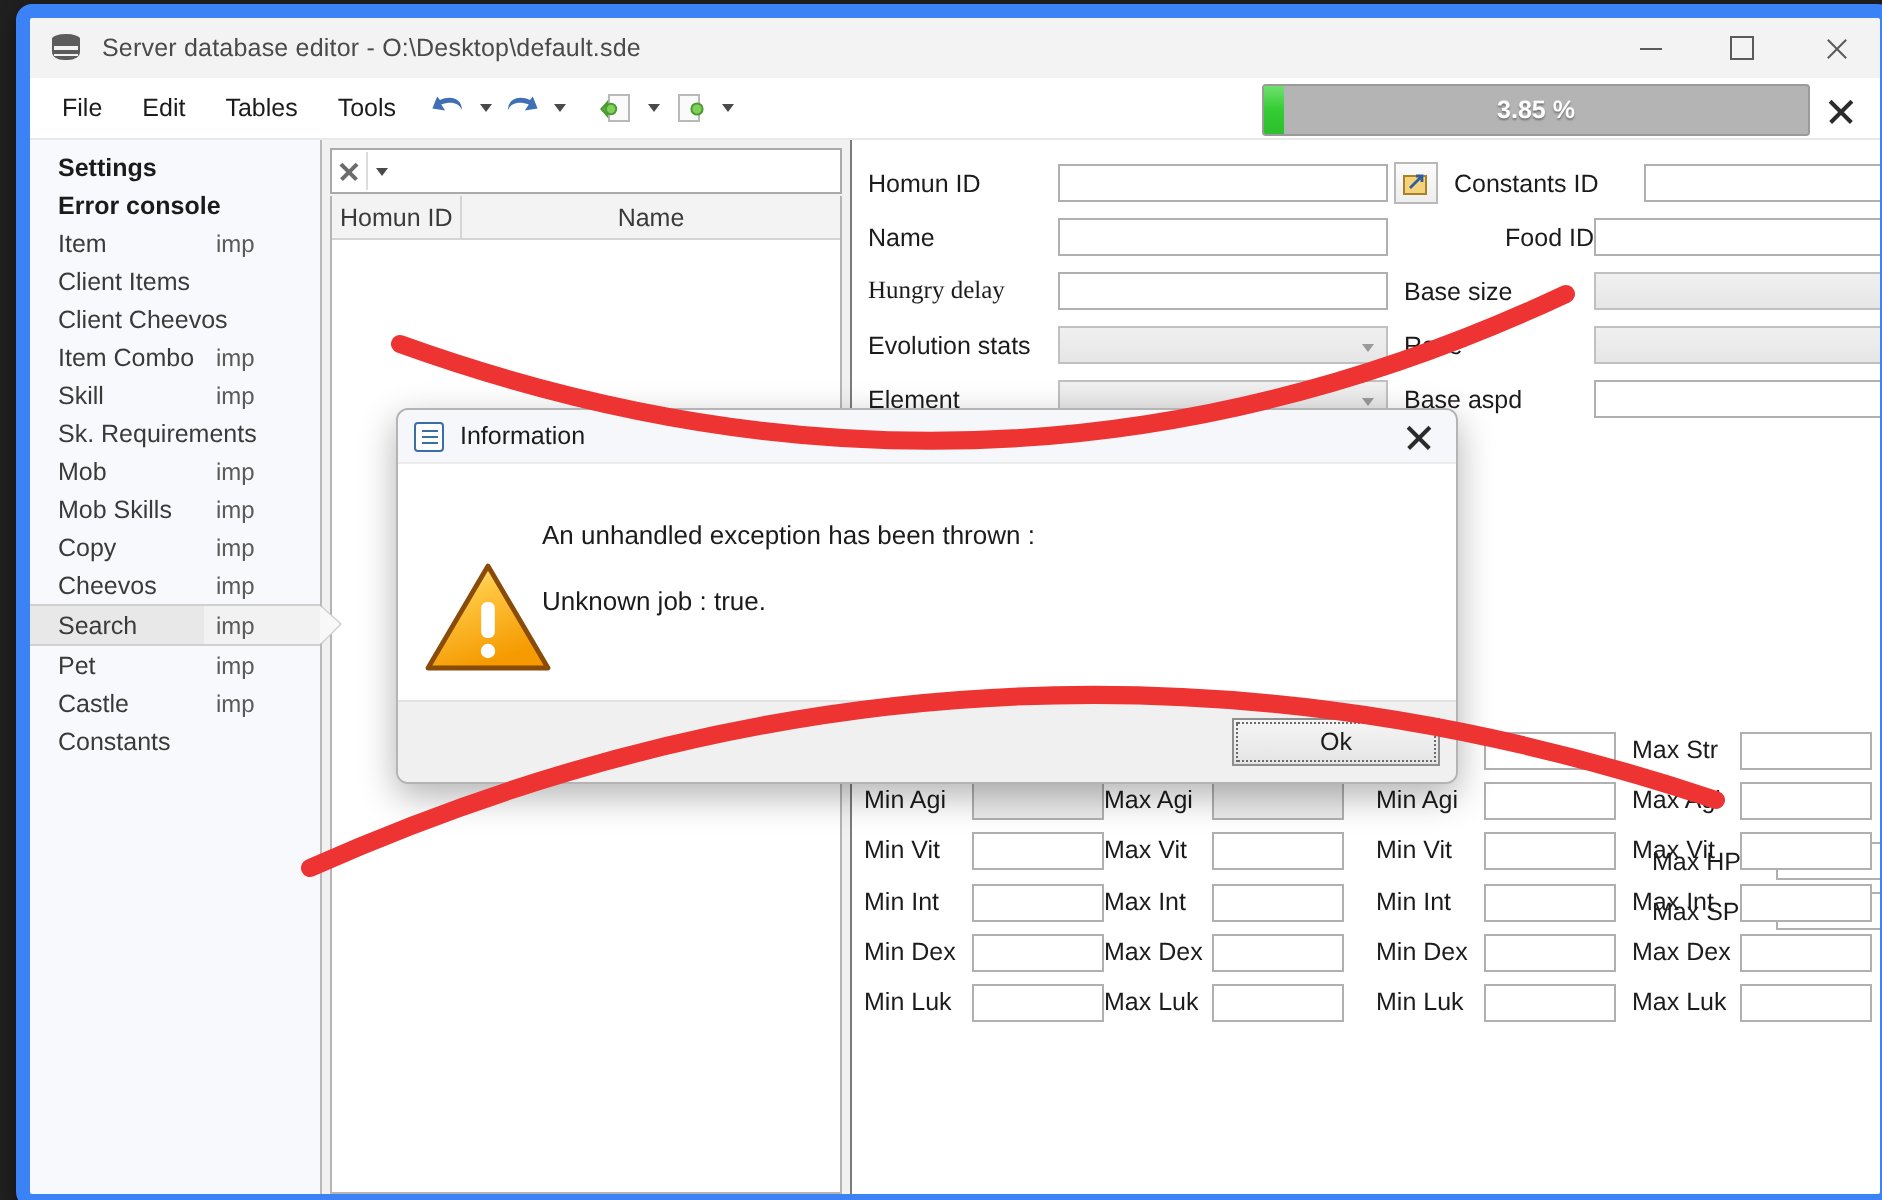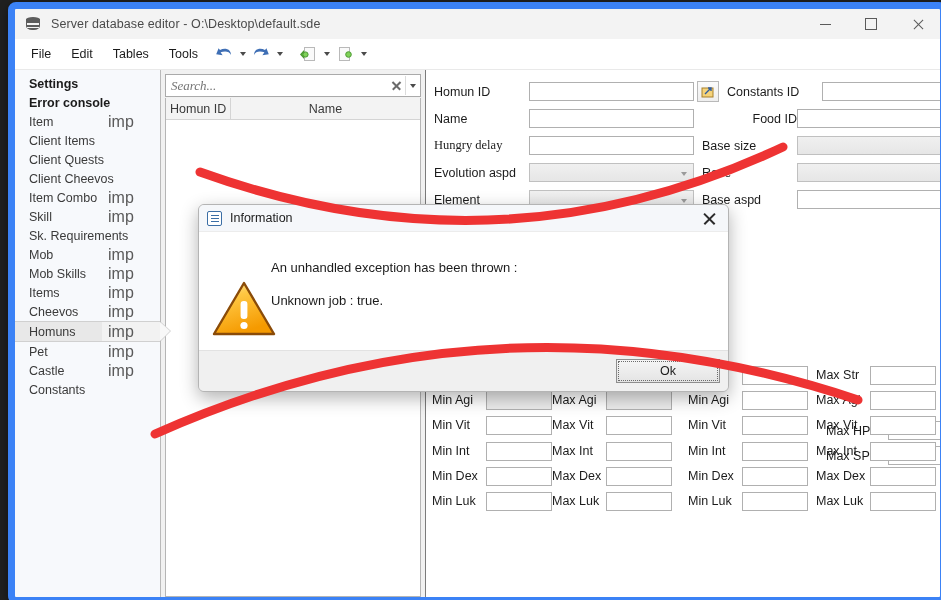--- a/index.html
+++ b/index.html
@@ -174,21 +174,21 @@
     border-bottom: 1px solid #d0d0d0;
   }
   .side-item.selected .side-imp {
     background: #f2f2f2;
   }
   .side-item .side-label { flex: 0 0 auto; }
   .side-imp {
     position: absolute; right: 0; top: 0; bottom: 0;
     width: 52px;
     display: flex; align-items: center;
-    font-size: 16px; color: #5a5a5a;
+    font-size: 12px; color: #5a5a5a;
     padding-left: 6px;
   }
   .sel-pointer {
     position: absolute; right: -10px; top: 0;
     width: 0; height: 0;
     border-top: 9px solid transparent;
     border-bottom: 10px solid transparent;
     border-left: 10px solid #f8f8f8;
     filter: drop-shadow(1px 0 0 #d0d0d0);
   }
@@ -460,42 +460,48 @@
           <svg width="17" height="16" viewBox="0 0 17 16">
             <rect x="2.5" y="1.5" width="10" height="13" fill="#fafafa" stroke="#b9b9b9"></rect>
             <circle cx="11.5" cy="8.5" r="2.8" fill="#7fd158" stroke="#4c9a33"></circle>
           </svg>
         </div>
         <div class="tb-arrow">
             <div class="caret"></div>
           </div>
       </div>
 
+      <div class="progress-wrap">
+        <div class="progress-bar">
+          <div class="progress-fill" id="pfill" style="width: 3.85%;"></div>
+          <div class="progress-label">3.85 %</div>
+        </div>
+        <div class="progress-cancel">
+          <div class="glyph-x-dark"></div>
+        </div>
+      </div>
     </div>
 
     <div class="body-row">
 
       <div class="sidebar" id="sidebar">
           <div class="side-item header">
             <span class="side-label">Settings</span>
           </div>
           <div class="side-item header">
             <span class="side-label">Error console</span>
           </div>
           <div class="side-item">
             <span class="side-label">Item</span>
             <span class="side-imp">imp</span>
           </div>
           <div class="side-item">
             <span class="side-label">Client Items</span>
           </div>
           <div class="side-item">
-            <span class="side-label">Client Quests</span>
-          </div>
-          <div class="side-item">
             <span class="side-label">Client Cheevos</span>
           </div>
           <div class="side-item">
             <span class="side-label">Item Combo</span>
             <span class="side-imp">imp</span>
           </div>
           <div class="side-item">
             <span class="side-label">Skill</span>
             <span class="side-imp">imp</span>
           </div>
@@ -504,48 +510,47 @@
           </div>
           <div class="side-item">
             <span class="side-label">Mob</span>
             <span class="side-imp">imp</span>
           </div>
           <div class="side-item">
             <span class="side-label">Mob Skills</span>
             <span class="side-imp">imp</span>
           </div>
           <div class="side-item">
-            <span class="side-label">Items</span>
+            <span class="side-label">Copy</span>
             <span class="side-imp">imp</span>
           </div>
           <div class="side-item">
             <span class="side-label">Cheevos</span>
             <span class="side-imp">imp</span>
           </div>
           <div class="side-item selected">
-            <span class="side-label">Homuns</span>
+            <span class="side-label">Search</span>
             <span class="side-imp">imp</span>
             <span class="sel-pointer"></span>
           </div>
           <div class="side-item">
             <span class="side-label">Pet</span>
             <span class="side-imp">imp</span>
           </div>
           <div class="side-item">
             <span class="side-label">Castle</span>
             <span class="side-imp">imp</span>
           </div>
           <div class="side-item">
             <span class="side-label">Constants</span>
           </div>
         </div>
 
       <div class="listcol">
         <div class="search-row">
-          <input class="search-input" value="" placeholder="Search..." style="">
           <div class="search-clear">
             <div class="glyph-x-sm"></div>
           </div>
           <div class="search-drop">
             <div class="caret"></div>
           </div>
         </div>
         <div class="grid">
           <div class="grid-head">
             <div class="gh-cell c1">Homun ID</div>
@@ -589,21 +594,21 @@
                 <div class="flabel" style="width: 95px; font-family: Liberation Serif, serif;">Hungry delay</div>
                 <input class="finput" style="width: 165px;">
               </div>
               <div class="fgroup" style="margin-left: 8px;">
                 <div class="flabel" style="width: 95px;">Base size</div>
                 <div class="fcombo" style="width: 178px;"></div>
               </div>
             </div>
             <div class="field-row">
               <div class="fgroup" style="margin-left: 8px;">
-                <div class="flabel" style="width: 95px;">Evolution aspd</div>
+                <div class="flabel" style="width: 95px;">Evolution stats</div>
                 <div class="fcombo" style="width: 165px;"></div>
               </div>
               <div class="fgroup" style="margin-left: 8px;">
                 <div class="flabel" style="width: 95px;">Race</div>
                 <div class="fcombo" style="width: 178px;"></div>
               </div>
             </div>
             <div class="field-row">
               <div class="fgroup" style="margin-left: 8px;">
                 <div class="flabel" style="width: 95px;">Element</div>

